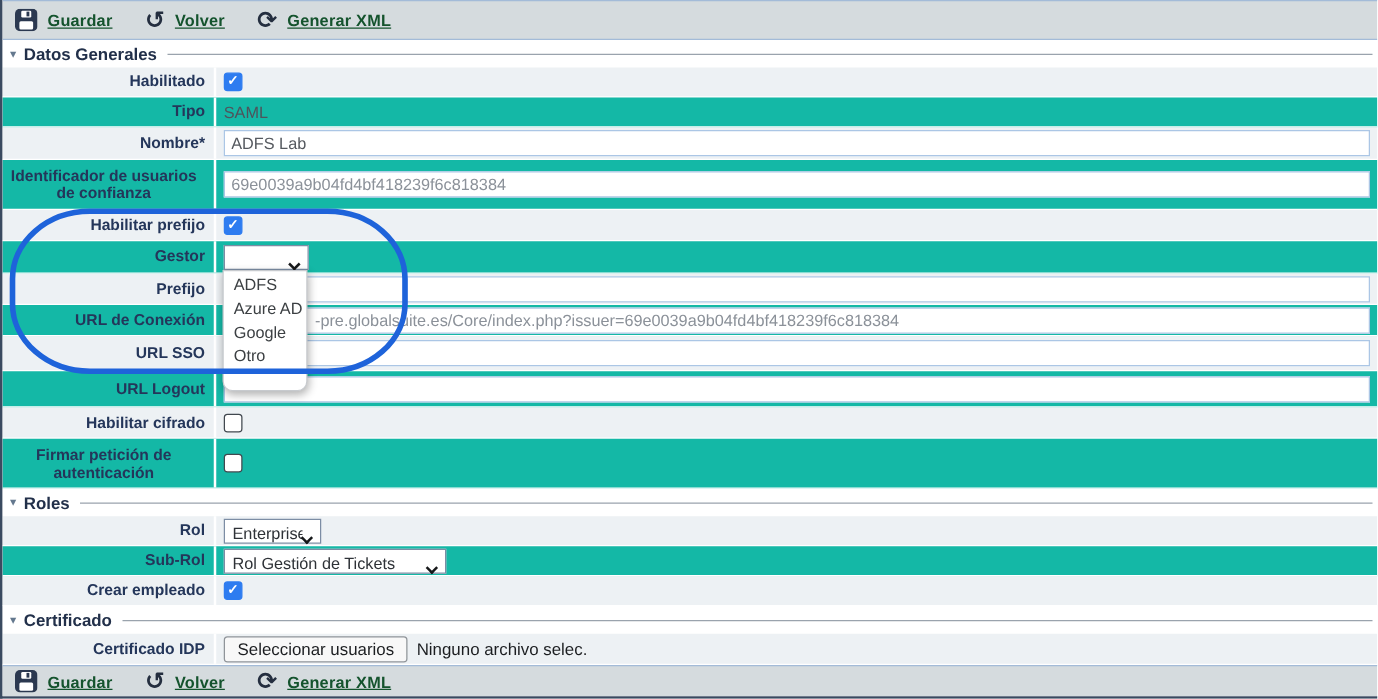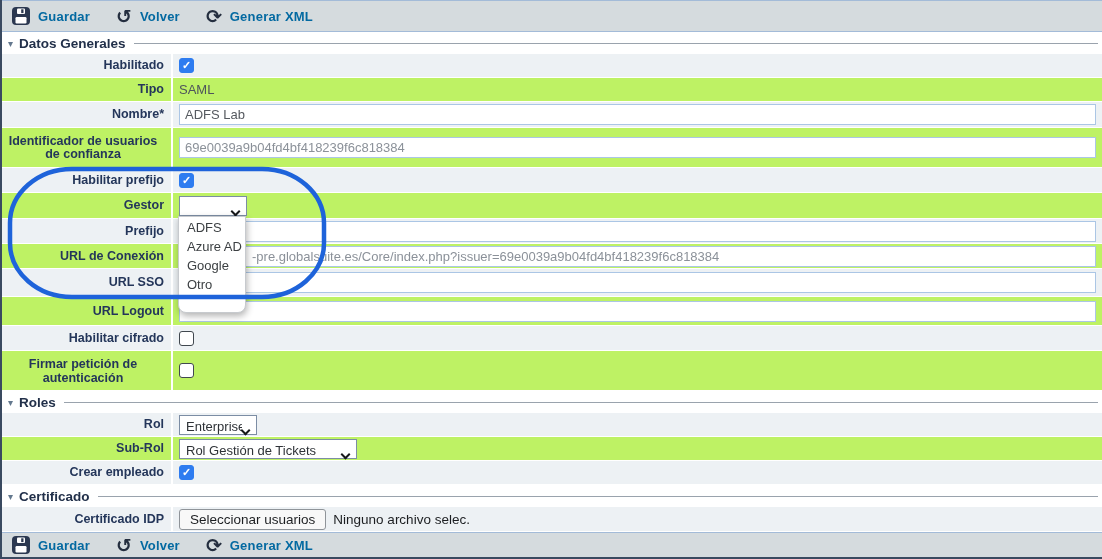--- a/index.html
+++ b/index.html
@@ -11,32 +11,32 @@
     display:flex; flex-direction:column; background:#fff;
   }
   
   .toolbar {
     height:32px; flex:0 0 32px; background:#d5dbde;
     border-top:1px solid #a3bbd8; border-bottom:1px solid #a3bbd8;
     display:flex; align-items:center; padding-left:10px; gap:26px;
   }
   .toolbar.bottom { flex:1 1 auto; border-bottom:none; height:auto; }
   .tb-btn { display:flex; align-items:center; gap:8px; cursor:pointer; }
-  .tb-btn .lbl { font-size:13px; font-weight:700; color:#0369a1; letter-spacing:.2px; }
+  .tb-btn .lbl { font-size:13px; font-weight:700; color:#14532d; letter-spacing:.2px;text-decoration:underline; }
   .glyph-icon { font-size:19px; font-weight:700; color:#242e3f; line-height:1;
     font-family:"DejaVu Sans", sans-serif; }
   
   .sec-head { height:22px; flex:0 0 22px; background:#fff; display:flex; align-items:center; padding-left:6px; }
   .sec-tri { color:#64788e; font-size:10px; margin-right:6px; cursor:pointer;
     font-family:"DejaVu Sans", sans-serif; }
   .sec-title { font-size:13.5px; font-weight:700; color:#22304a; white-space:nowrap; }
   .sec-line { flex:1; border-top:1px solid #9aa3ad; margin:1px 4px 0 8px; }
   
   .row { display:flex; align-items:center; background:#edf1f4; border-bottom:1px solid #fff; }
-  .row.alt { background:#bef264; }
+  .row.alt { background:#14b8a6; }
   .lab { flex:0 0 171px; text-align:center; padding-right:7px; font-size:12.5px; font-weight:700;
     color:#24365a; line-height:13px; border-right:2px solid #fff; align-self:stretch;
     display:flex; align-items:center; justify-content:flex-end; }
   .fld { flex:1; display:flex; align-items:center; padding-left:6px; min-width:0; }
   .txtval { font-size:13px; color:#4e545c; }
   input.ti {
     width:calc(100% - 6px); height:21px; border:1px solid #abc6e5; background:#fff;
     font-family:"Liberation Sans", sans-serif; font-size:13px; color:#55595f; padding:0 5px; outline:none;
   }
   input.ti.gray { color:#8b9199; }

